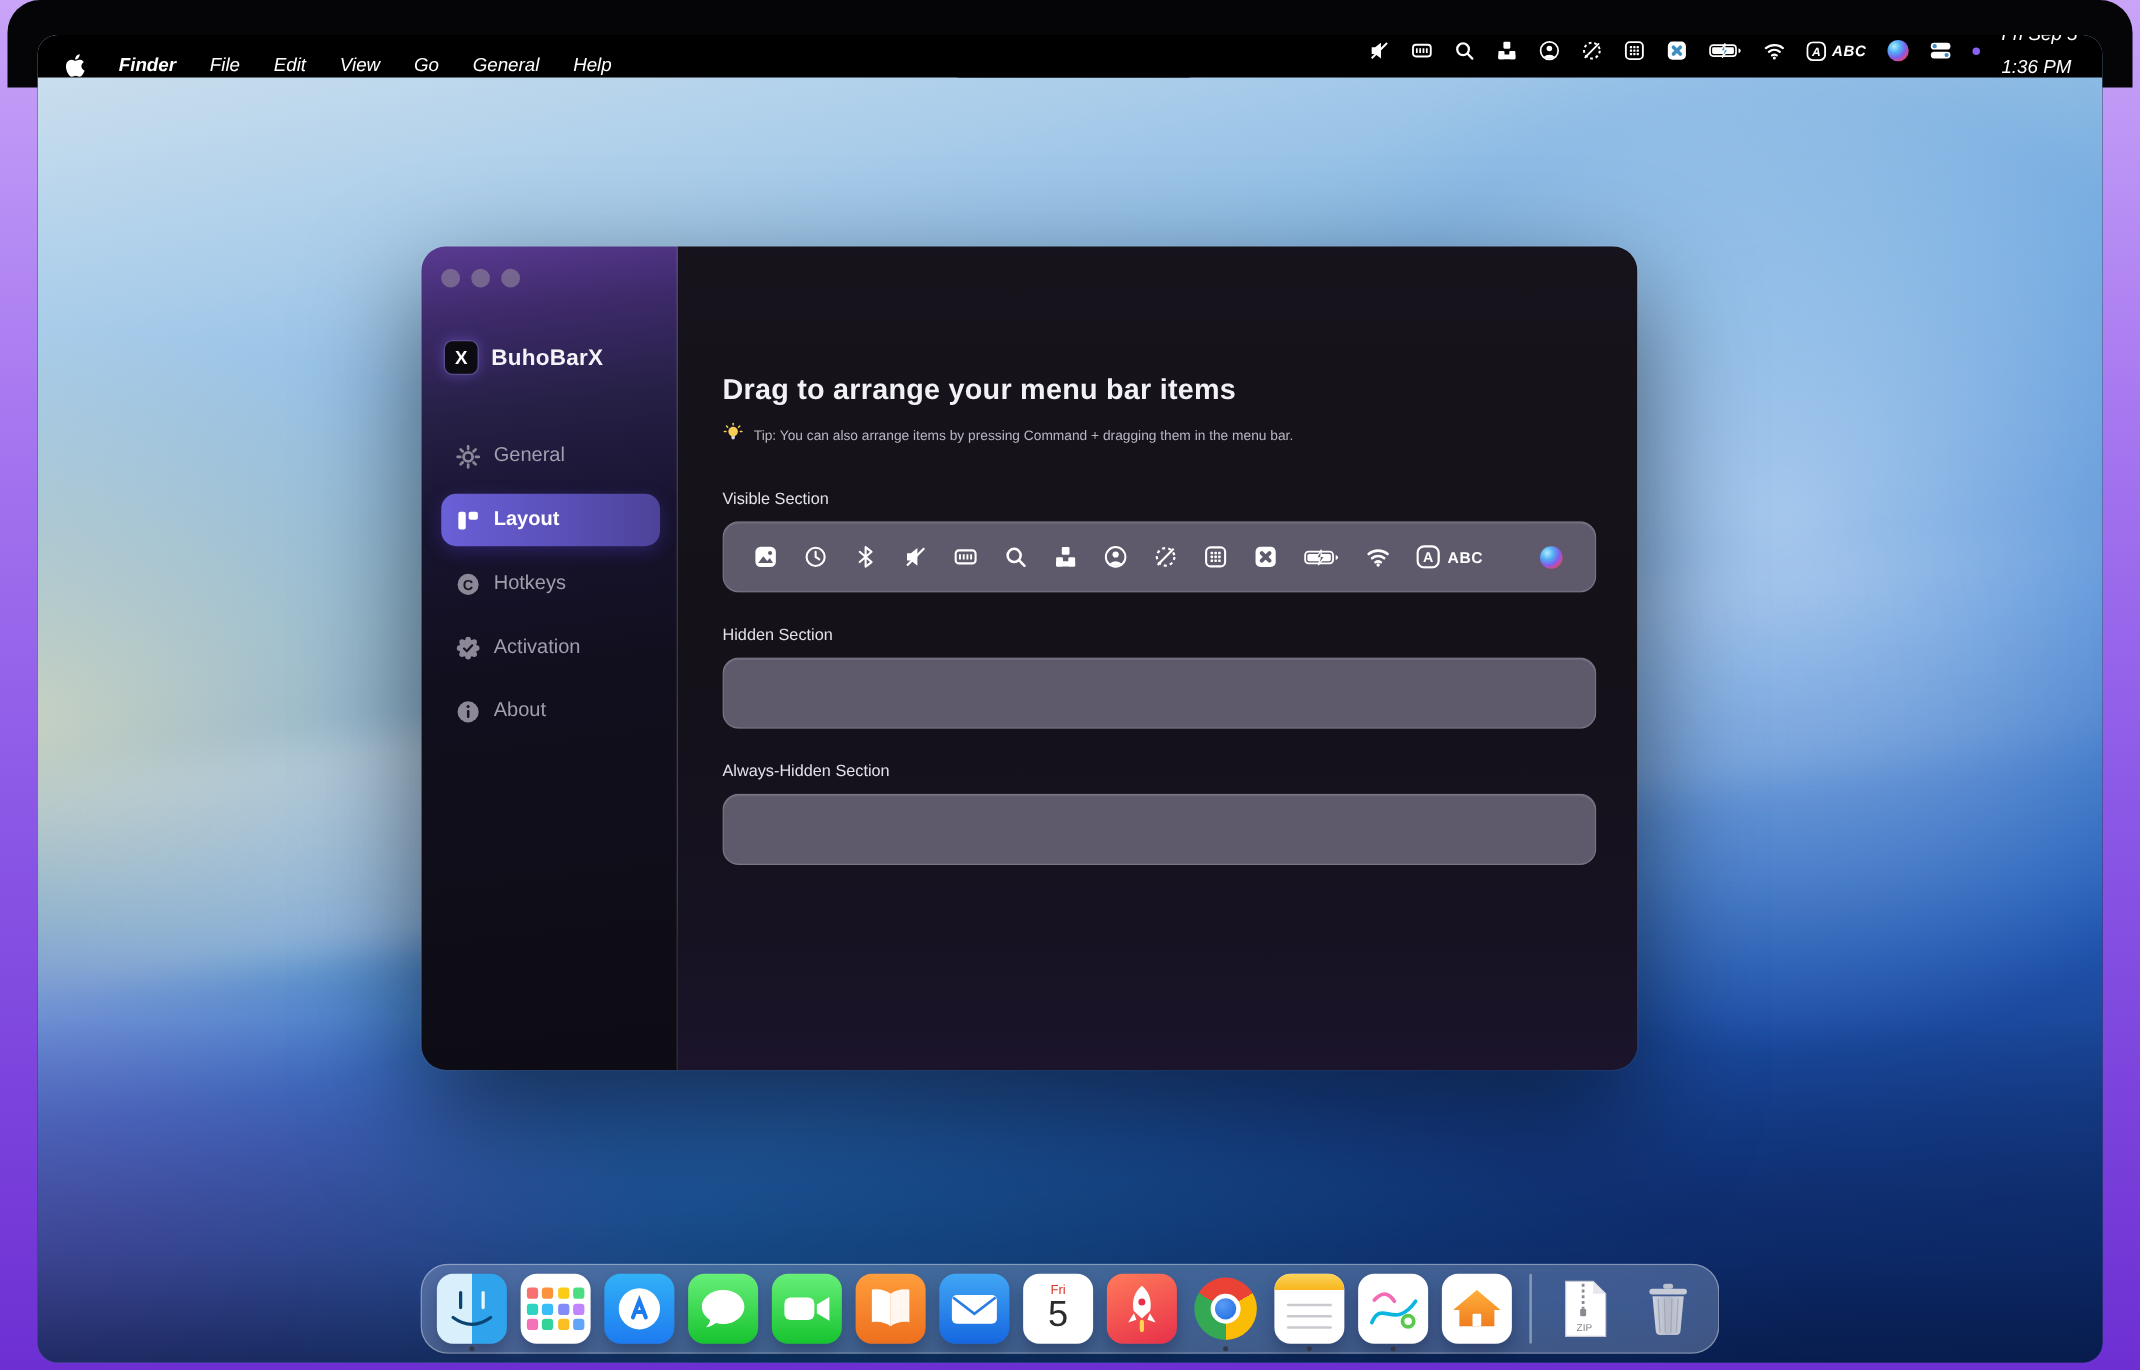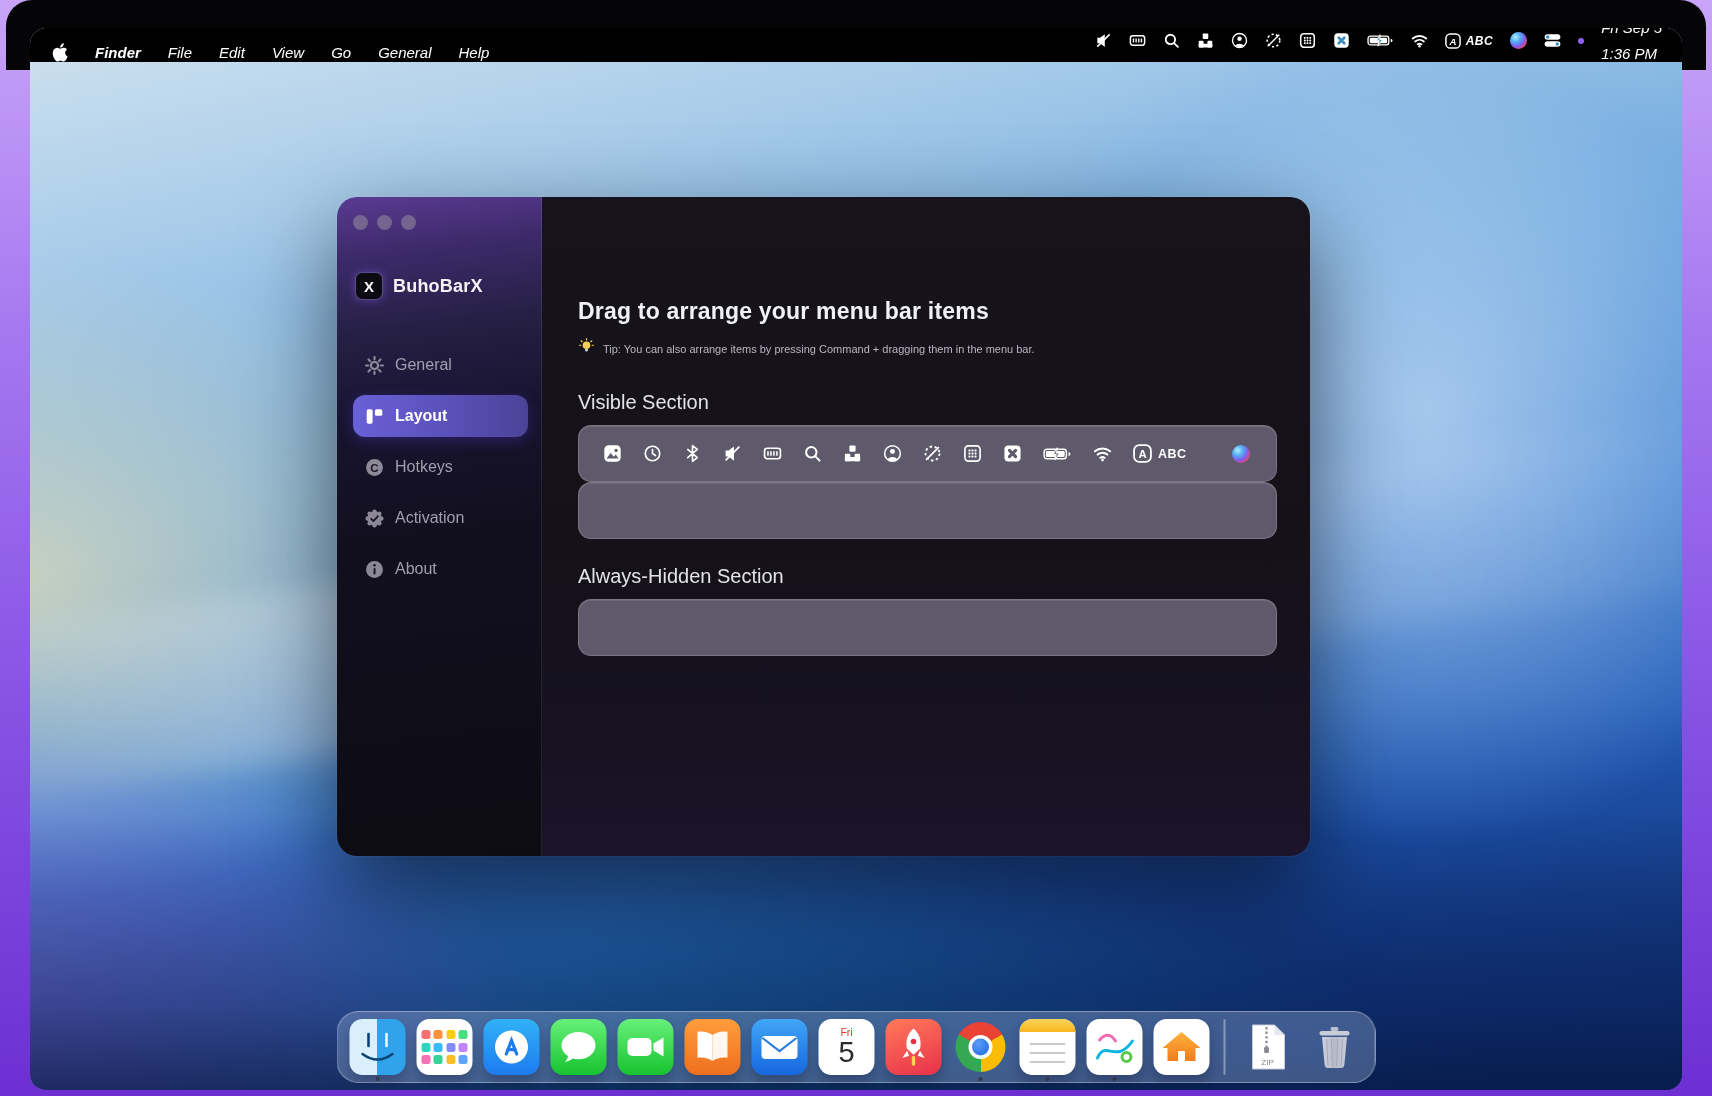--- a/index.html
+++ b/index.html
@@ -75,21 +75,21 @@
   .nav-item.selected .nav-ico { color:#fff; }
   .nav-item.selected .nav-label { color:#fff; font-weight:600; }
 
   .content { position:relative; padding:99px 33px 0 36px;
     background:linear-gradient(180deg,#16131c 0%, #141119 50%, #161221 82%, #1b142b 100%); }
   .content::before { content:""; position:absolute; left:0; bottom:0; width:45%; height:30%;
     background:radial-gradient(closest-side at 0% 100%, rgba(90,58,146,0.35), rgba(0,0,0,0)); pointer-events:none; }
   .c-title { color:#f2f1f5; font-size:23px; font-weight:700; line-height:30px; letter-spacing:0.2px; }
   .c-tip { margin-top:12px; display:flex; align-items:flex-end; gap:8px; color:#b9b6c2; font-size:11px; }
   .tip-bulb { width:17px; height:17px; flex:0 0 auto; }
-  .sec-label { color:#e3e1e9; font-size:20px; margin:26px 0 11px; }
+  .sec-label { color:#e3e1e9; font-size:13px; margin:26px 0 11px; }
   .sec-label.first { margin-top:36px; }
   .drop-box { height:57px; border-radius:13px; background:#5e5a6b; border:1px solid rgba(255,255,255,0.17);
     box-shadow:inset 0 1px 0 rgba(255,255,255,0.10); --cut:#5e5a6b; }
   .drop-box.filled { display:flex; align-items:center; gap:21px; padding:0 18px 0 24px; color:#fff; }
   .vi { width:19px; height:19px; display:block; flex:0 0 auto; }
   .vi.wide { width:29px; height:18px; }
   .vs-input { display:flex; align-items:center; gap:6px; }
   .vs-input .vi { width:19px; height:19px; }
   .vs-abc { font-size:12.5px; font-weight:600; letter-spacing:0.5px; }
   .vi.siri { margin-left:auto; margin-right:8px; width:18px; height:18px; border-radius:50%;
@@ -477,20 +477,21 @@
               <svg viewBox="0 0 16 16">
                 <rect x="0.9" y="0.9" width="14.2" height="14.2" rx="4.4" fill="none" stroke="currentColor" stroke-width="1.5"></rect>
                 <text x="8" y="11.6" font-family="Liberation Sans, sans-serif" font-size="9.6" font-weight="600" fill="currentColor" text-anchor="middle">A</text>
               </svg>
             </span>
           <span class="vs-abc">ABC</span>
         </span>
         <span class="vi siri"></span>
       </div>
 
+      <div class="sec-label">Hidden Section</div>
       <div class="drop-box"></div>
 
       <div class="sec-label">Always-Hidden Section</div>
       <div class="drop-box"></div>
     </div>
   </div>
 
   <div class="dock">
     <div class="dock-item">
       <div class="tile finder">

